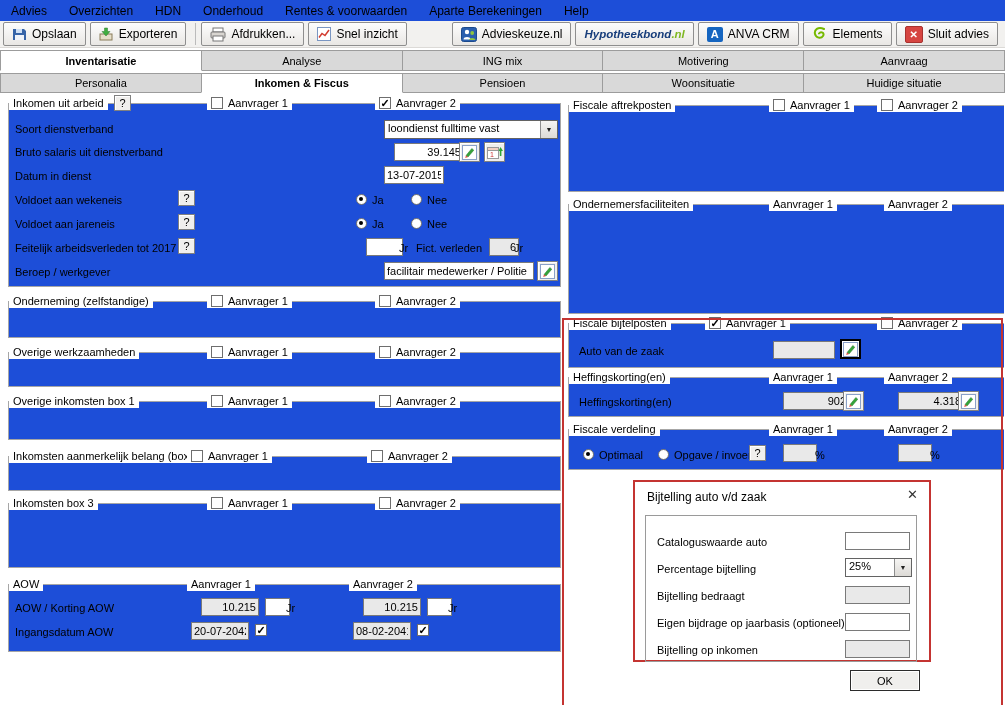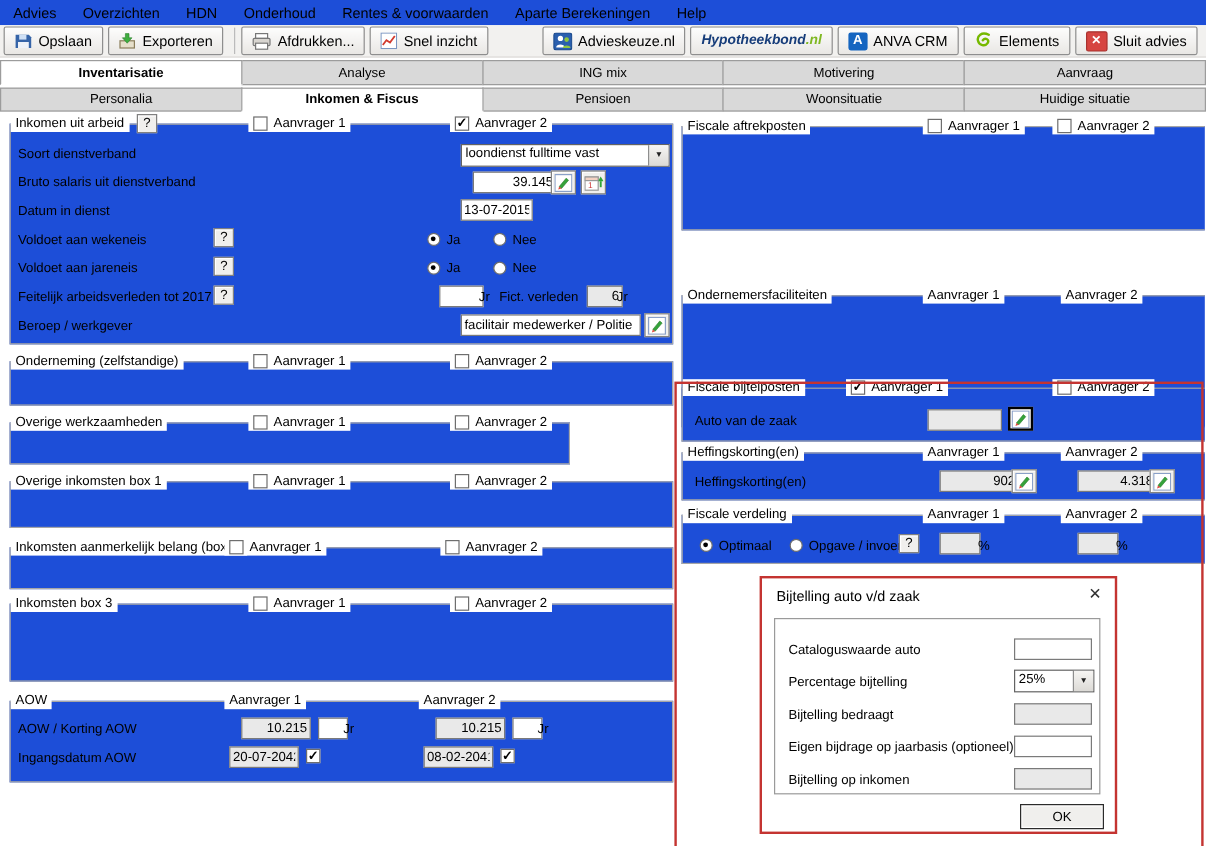--- a/index.html
+++ b/index.html
@@ -53,21 +53,21 @@
   .dd .ddarr{width:16px;background:linear-gradient(#f6f5f3,#dcdad6);border-left:1px solid #8e8e8e;display:flex;
       align-items:center;justify-content:center;font-size:7px;color:#222;}
   .btn3d{background:#f0efed;border:1px solid #808080;box-shadow:inset 1px 1px 0 #fff;display:flex;
       align-items:center;justify-content:center;box-sizing:border-box;}
   .qbtn{position:absolute;width:17px;height:16px;font-size:11px;}
   .editbtn{position:absolute;width:21px;height:20px;}
   .editbtn.focused{border:2px solid #000;}
   
   .redframe{position:absolute;left:562px;top:318px;width:441px;height:390px;border:2px solid #c43431;
       box-sizing:border-box;pointer-events:none;z-index:4;}
-  .dialog{position:absolute;left:633px;top:480px;width:298px;height:215px;background:#fff;
+  .dialog{position:absolute;left:633px;top:480px;width:298px;height:182px;background:#fff;
       border:2px solid #c43431;box-sizing:border-box;z-index:5;}
   .dlg-title{position:absolute;left:12px;top:8px;font-size:12px;}
   .dlg-close{position:absolute;right:11px;top:5px;font-size:13px;color:#333;cursor:default;}
   .dlg-grp{position:absolute;left:10px;top:33px;width:272px;height:147px;border:1px solid #9a9a9a;
       box-sizing:border-box;}
   .okbtn{position:absolute;left:215px;top:188px;width:68px;height:19px;background:#f0efed;
       border:1px solid #2b2b2b;box-shadow:inset 0 0 0 1px #fff;display:flex;align-items:center;
       justify-content:center;font-size:11px;}
   .icon{display:inline-block;flex:0 0 auto;}
 </style>
@@ -241,21 +241,21 @@
     <span class="cbcap" style="left:198px;">
         <span class="cb"></span>
         <span>Aanvrager 1</span>
       </span>
     <span class="cbcap" style="left:366px;">
         <span class="cb"></span>
         <span>Aanvrager 2</span>
       </span>
   </div>
 
-  <div class="grp" style="left:8px;top:352px;width:467px;height:35px;">
+  <div class="grp" style="left:8px;top:352px;width:553px;height:35px;">
     <span class="cap">Overige werkzaamheden</span>
     <span class="cbcap" style="left:198px;">
         <span class="cb"></span>
         <span>Aanvrager 1</span>
       </span>
     <span class="cbcap" style="left:366px;">
         <span class="cb"></span>
         <span>Aanvrager 2</span>
       </span>
   </div>
@@ -321,21 +321,21 @@
     <span class="cbcap" style="left:200px;">
         <span class="cb"></span>
         <span>Aanvrager 1</span>
       </span>
     <span class="cbcap" style="left:308px;">
         <span class="cb"></span>
         <span>Aanvrager 2</span>
       </span>
   </div>
 
-  <div class="grp" style="left:568px;top:204px;width:436px;height:110px;border-right:none;margin-top:42px;">
+  <div class="grp" style="left:568px;top:204px;width:436px;height:110px;border-right:none;">
     <span class="cap">Ondernemersfaciliteiten</span>
     <span class="cap" style="left:200px;">Aanvrager 1</span>
     <span class="cap" style="left:315px;">Aanvrager 2</span>
   </div>
 
   <div class="redframe"></div>
 
   <div class="grp" style="left:568px;top:323px;width:436px;height:45px;border-right:none;">
     <span class="cap">Fiscale bijtelposten</span>
     <span class="cbcap" style="left:136px;">

